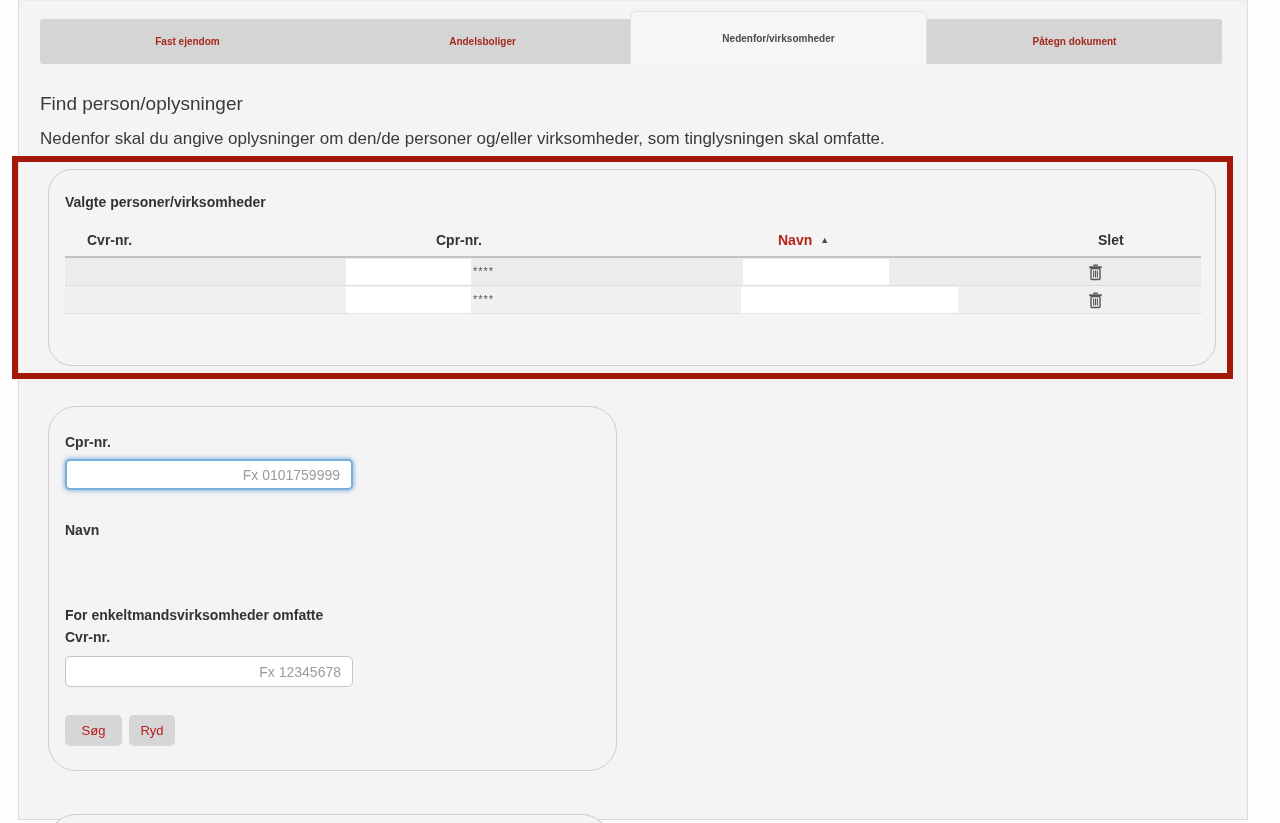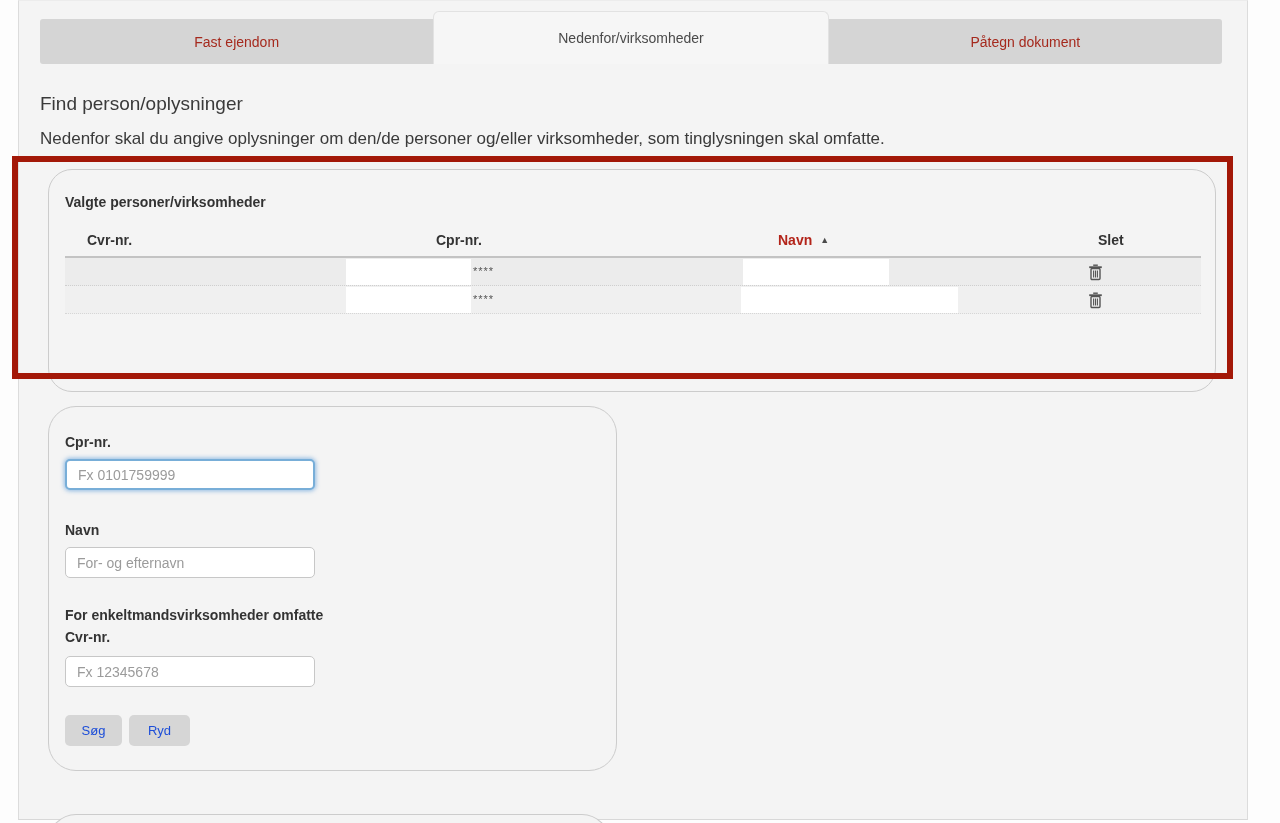--- a/index.html
+++ b/index.html
@@ -10,41 +10,41 @@
     border-left:1px solid #dcdcdc; border-right:1px solid #dcdcdc;
     border-top:1px solid #ececec; border-bottom:1px solid #d8d8d8;
   }
   
   .tabbar {
     position:absolute; left:21px; top:18px; width:1182px; height:45px;
     background:#d5d5d5; border-radius:3px; display:flex; align-items:stretch;
   }
   .tab {
     flex:1; display:flex; align-items:center; justify-content:center;
-    font-size:14px; color:#a5291d; cursor:pointer; position:relative;
+    font-size:10px; color:#a5291d; cursor:pointer; position:relative;font-weight:bold;
   }
   .tab.active {
     background:#f6f6f6; color:#4a4a4a;
     height:53px; margin-top:-8px; align-self:flex-start;
     border-radius:6px 6px 0 0;
     border:1px solid #e2e2e2; border-bottom:none;
   }
   
   .page-title { position:absolute; left:21px; top:92px; font-size:19px; color:#3a3a3a; font-weight:400; }
   .page-desc  { position:absolute; left:21px; top:128px; font-size:17px; color:#3a3a3a; }
   
   .annotation {
     position:absolute; left:12px; top:156px; width:1221px; height:223px;
     border:6px solid #a31808; z-index:6; pointer-events:none;
   }
   
   .panel {
     position:absolute; background:#f4f4f4; border:1px solid #cccccc;
   }
-  .sel-panel { left:29px; top:168px; width:1168px; height:223px; border-radius:24px; }
+  .sel-panel { left:29px; top:168px; width:1168px; height:197px; border-radius:24px; }
   .sel-title { position:absolute; left:16px; top:24px; font-size:14px; font-weight:bold; color:#333; }
   .thead { position:absolute; left:16px; top:62px; width:1136px; height:24px; font-size:14px; font-weight:bold; color:#333;margin-left:22px; }
   .th { position:absolute; top:0; }
   .th-cvr  { left:0; }
   .th-cpr  { left:349px; }
   .th-navn { left:691px; color:#b3241a; cursor:pointer; }
   .th-slet { left:1011px;text-align:right; }
   .sort-arrow { color:#4a4a4a; font-size:9px; margin-left:8px; vertical-align:2px; }
   .thead-line { position:absolute; left:16px; top:86px; width:1136px; border-bottom:2px solid #c3c3c3; }
   .trow { position:absolute; left:16px; width:1136px; height:28px; }
@@ -57,45 +57,46 @@
   .mask { position:absolute; left:408px; top:7px; font-size:11px; color:#555; letter-spacing:1px; }
   .del-btn { position:absolute; left:1019px; top:4px; width:22px; height:20px; background:none; border:none; cursor:pointer; }
   .del-btn svg { display:block; margin:0 auto; }
   
   .form-panel { left:29px; top:405px; width:569px; height:365px; border-radius:28px; }
   .f-label { position:absolute; left:16px; font-size:14px; font-weight:bold; color:#333; line-height:22px; }
   .lbl-cpr  { top:24px; }
   .lbl-navn { top:112px; }
   .lbl-cvr  { top:197px; width:260px; }
   .f-input {
-    position:absolute; left:16px; width:250px; height:31px;
+    position:absolute; left:16px; width:288px; height:31px;
     background:#fff; border:1px solid #c7c7c7; border-radius:5px;
-    font-size:14px; color:#333; padding:0 11px; font-family:"Liberation Sans", sans-serif;
+    font-size:14px; color:#333; padding:0 11px; font-family:"Liberation Sans", sans-serif;text-align:right;
   }
   .f-input::placeholder { color:#9b9b9b; opacity:1; }
   .in-cpr  { top:52px; border:2px solid #78aed8; box-shadow:0 0 4px 1px rgba(110,165,220,.75); }
   .in-navn { top:140px; }
   .in-cvr  { top:249px; }
   .f-btn {
     position:absolute; top:308px; height:31px; background:#d6d6d6; border:none;
-    border-radius:5px; font-size:13px; color:#1d4ed8; cursor:pointer;
+    border-radius:5px; font-size:13px; color:#b91c1c; cursor:pointer;
     font-family:"Liberation Sans", sans-serif;
   }
   .btn-sog { left:16px; width:57px; }
-  .btn-ryd { left:80px; width:61px; }
+  .btn-ryd { left:80px; width:46px; }
   
   .next-panel { left:29px; top:813px; width:562px; height:30px; border-radius:28px 28px 0 0; border-bottom:none; }
 </style>
 </head>
 <body>
 
 <div class="content">
 
   <div class="tabbar">
     <div class="tab">Fast ejendom</div>
+    <div class="tab">Andelsboliger</div>
     <div class="tab active">Nedenfor/virksomheder</div>
     <div class="tab">Påtegn dokument</div>
   </div>
 
   <div class="page-title">Find person/oplysninger</div>
   <div class="page-desc">Nedenfor skal du angive oplysninger om den/de personer og/eller virksomheder, som tinglysningen skal omfatte.</div>
 
   <div class="panel sel-panel">
     <div class="sel-title">Valgte personer/virksomheder</div>
 
@@ -138,21 +139,20 @@
         </svg>
       </button>
     </div>
   </div>
 
   <div class="panel form-panel">
     <div class="f-label lbl-cpr">Cpr-nr.</div>
     <input class="f-input in-cpr" type="text" placeholder="Fx 0101759999" style="">
 
     <div class="f-label lbl-navn">Navn</div>
-    <input class="f-input in-navn" type="text" placeholder="For- og efternavn" style="">
 
     <div class="f-label lbl-cvr">For enkeltmandsvirksomheder omfatte Cvr-nr.</div>
     <input class="f-input in-cvr" type="text" placeholder="Fx 12345678" style="">
 
     <button class="f-btn btn-sog">Søg</button>
     <button class="f-btn btn-ryd">Ryd</button>
   </div>
 
   <div class="panel next-panel"></div>
 

